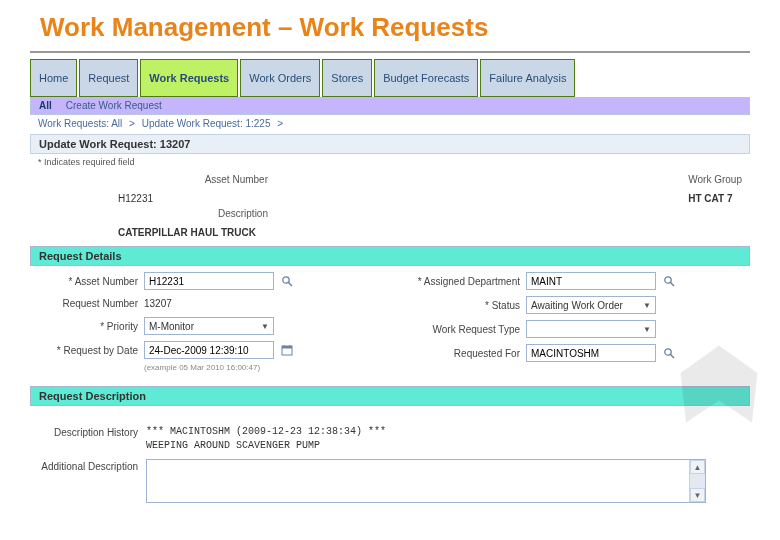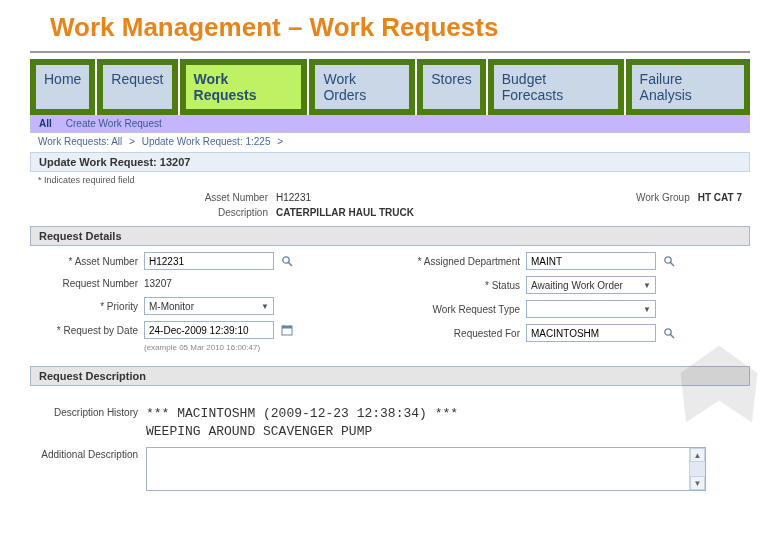--- a/index.html
+++ b/index.html
@@ -1,49 +1,49 @@
 <!DOCTYPE html>
 <html><head>
 <meta charset="utf-8">
 <style>
   * { box-sizing: border-box; margin: 0; padding: 0; }
   body { font-family: Arial, Helvetica, sans-serif; background: #fff; width: 780px; height: 540px; overflow: hidden; position: relative; }
-  .slide-title { font-size: 26px; font-weight: bold; color: #E8841A; padding: 12px 0 8px 40px; margin-left: 10px; }
+  .slide-title { font-size: 26px; font-weight: bold; color: #E8841A; padding: 12px 0 8px 40px; }
   .slide-hr { border: none; border-top: 2px solid #999; margin: 0 30px 6px 30px; }
   .app { margin: 0 30px; font-size: 10px; color: #333; }
   .tabs { display: flex; gap: 2px; background: #fff; }
-  .tab { background: #C9D7E6; border: 6px solid #4d7c0f; padding: 6px 8px; font-size: 14px; color: #2a4d7a; cursor: pointer; }
+  .tab { background: #C9D7E6; border: 1px solid #4d7c0f; padding: 12px 8px; font-size: 11px; color: #2a4d7a; cursor: pointer; }
   .tab.active { background: #bef264; font-weight: bold; }
   .subbar { background: #c4b5fd; padding: 3px 8px; display: flex; gap: 14px; align-items: center; border: 1px solid #B7C8DE; border-top: none; }
   .subbar .bold { font-weight: bold; color: #1a3a6a; }
   .subbar a { color: #3a5b88; text-decoration: none; }
   .breadcrumb { padding: 3px 8px; font-size: 10px; color: #4a6a9a; }
   .breadcrumb span { margin-right: 4px; }
   .page-head { background: #E8EFF7; border: 1px solid #C4D3E6; padding: 3px 8px; font-weight: bold; font-size: 11px; margin-top: 2px; }
   .required-note { padding: 3px 8px; font-size: 9px; color: #555; }
   .info-row { display: flex; padding: 4px 8px; gap: 30px; }
-  .info-row .pair { display: flex; gap: 8px; }
+  .info-row .pair { display: flex; gap: 8px; flex-direction: column; }
   .info-row .label { color: #555; font-size: 10px; text-align: right; width: 150px; }
   .info-row .val { font-weight: bold; font-size: 10px; }
-  .section-head { background: #e5e5e5; border: 1px solid #A5B8D1; padding: 3px 8px; font-weight: bold; font-size: 11px; margin-top: 4px; }
+  .section-head { background: #5eead4; border: 1px solid #A5B8D1; padding: 3px 8px; font-weight: bold; font-size: 11px; margin-top: 4px; }
   .form-grid { display: flex; padding: 6px 8px 10px 8px; }
   .col { flex: 1; }
   .field { display: flex; align-items: center; margin-bottom: 6px; gap: 6px; }
   .field-label { width: 100px; text-align: right; font-size: 10px; color: #444; }
   .field input[type=text] { border: 1px solid #9FB4CF; background: #fff; font-size: 10px; padding: 2px 4px; height: 18px; width: 130px; }
   .field .select { border: 1px solid #9FB4CF; background: #fff; font-size: 10px; padding: 2px 4px; height: 18px; width: 130px; display: flex; justify-content: space-between; align-items: center; }
   .field .static { font-size: 10px; padding: 2px 0; }
   .mag { width: 14px; height: 14px; display: flex; align-items: center; justify-content: center; cursor: pointer; }
   .cal { width: 14px; height: 14px; display: flex; align-items: center; justify-content: center; cursor: pointer; }
   .caret { font-size: 8px; color: #555; }
   .hint { font-size: 8px; color: #888; margin-left: 106px; margin-top: -2px; }
   .desc-block { padding: 19px 8px; }
   .desc-row { display: flex; gap: 8px; align-items: flex-start; margin-bottom: 6px; }
   .desc-label { width: 100px; text-align: right; font-size: 10px; color: #444; padding-top: 2px; }
-  .desc-val { font-family: "Courier New", monospace; font-size: 13px; line-height: 1.4; }
+  .desc-val { font-family: "Courier New", monospace; font-size: 10px; line-height: 1.4; }
   .textarea-wrap { border: 1px solid #9FB4CF; width: 560px; height: 44px; background: #fff; display: flex; }
   .textarea-wrap textarea { flex: 1; border: none; resize: none; font-size: 10px; padding: 2px 4px; outline: none; }
   .scroll-ctrl { width: 16px; background: #E3E9F2; border-left: 1px solid #C4D3E6; display: flex; flex-direction: column; justify-content: space-between; }
   .scroll-btn { height: 14px; display: flex; align-items: center; justify-content: center; font-size: 8px; color: #666; border: 1px solid #C4D3E6; background: #EEF3F9; cursor: pointer; }
   svg { display: block; }
   .watermark { position: absolute; right: 6px; bottom: 90px; width: 110px; height: 110px; opacity: 0.08; pointer-events: none; }
   .watermark svg { width: 100%; height: 100%; }
   .right-info { margin-left: auto; }
 </style>
 </head>

